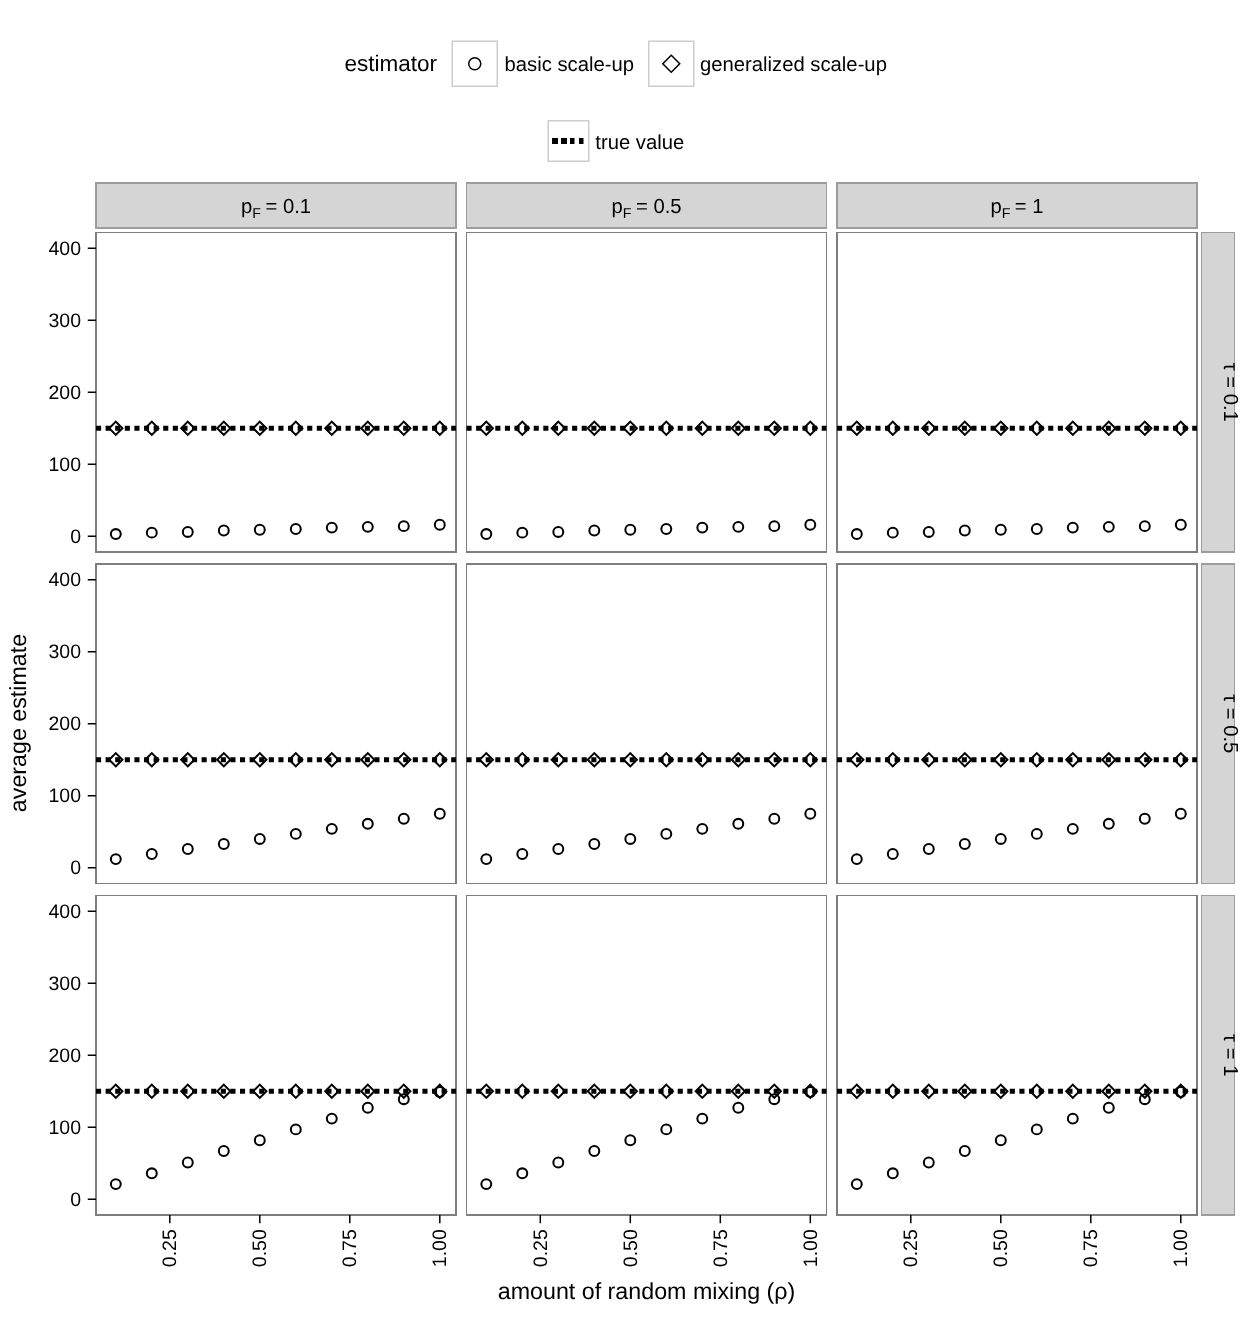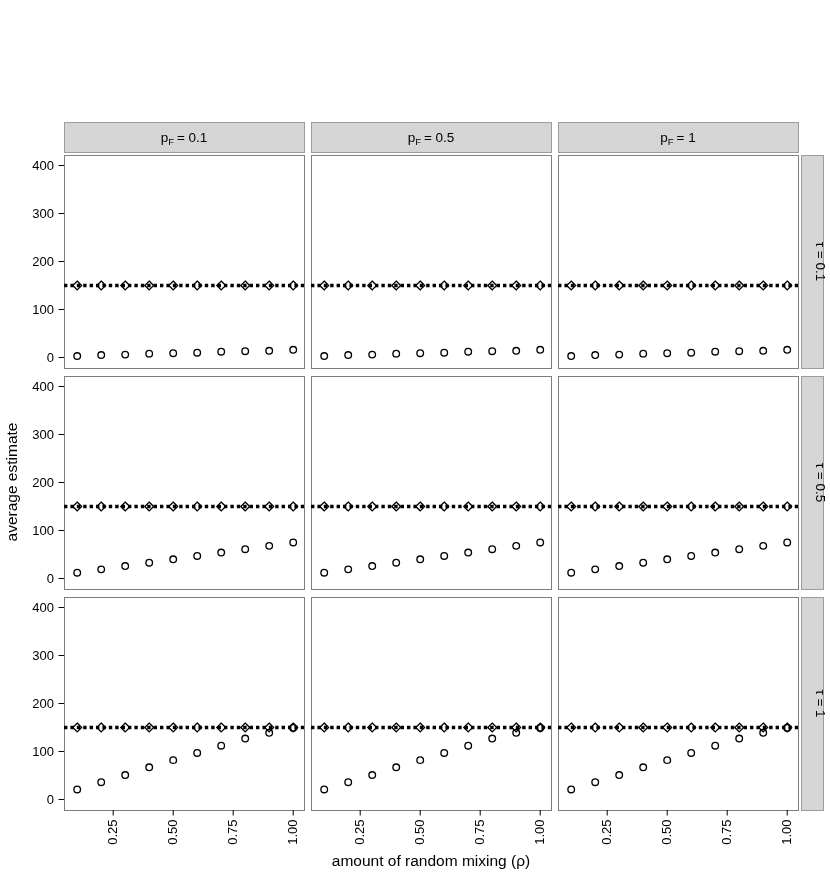--- a/index.html
+++ b/index.html
@@ -289,15 +289,37 @@
       <line x1="667.2" x2="667.2" y1="810" y2="815.5" stroke="#000" stroke-width="1"></line>
       <text transform="translate(667.2,819.5) rotate(-90)" text-anchor="end" dy="4.2" font-size="13">0.50</text>
       <line x1="727.2" x2="727.2" y1="810" y2="815.5" stroke="#000" stroke-width="1"></line>
       <text transform="translate(727.2,819.5) rotate(-90)" text-anchor="end" dy="4.2" font-size="13">0.75</text>
       <line x1="787.2" x2="787.2" y1="810" y2="815.5" stroke="#000" stroke-width="1"></line>
       <text transform="translate(787.2,819.5) rotate(-90)" text-anchor="end" dy="4.2" font-size="13">1.00</text>
       <text x="431" y="866" text-anchor="middle" font-size="15.5">amount of random mixing (ρ)</text>
       <text transform="translate(17,482) rotate(-90)" text-anchor="middle" font-size="15.5">average estimate</text>
     </svg>
 
-
+  <div class="legend-row" id="legend-estimator">
+    <span class="legend-title">estimator</span>
+    <span class="key-box">
+      <span class="circle-glyph"></span>
+    </span>
+    <span class="item-label">basic scale-up</span>
+    <span class="key-box">
+      <span class="diamond-glyph"></span>
+    </span>
+    <span class="item-label">generalized scale-up</span>
+  </div>
+
+  <div class="legend-row" id="legend-truevalue">
+    <span class="key-box small">
+      <span class="dots-glyph">
+        <span class="dot"></span>
+          <span class="dot"></span>
+          <span class="dot"></span>
+          <span class="dot"></span>
+      </span>
+    </span>
+    <span class="item-label">true value</span>
+  </div>
 
 </div>
 
 </body></html>

